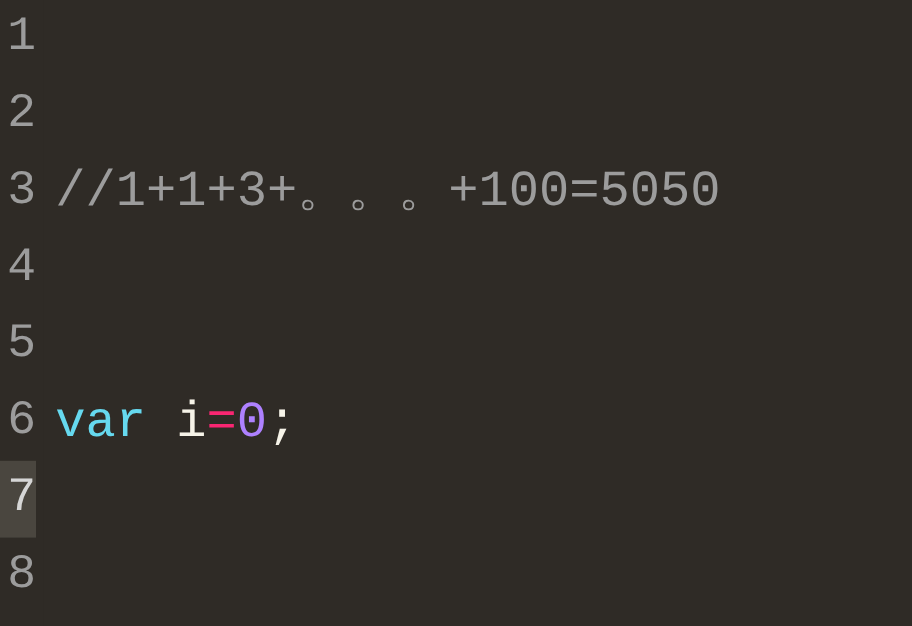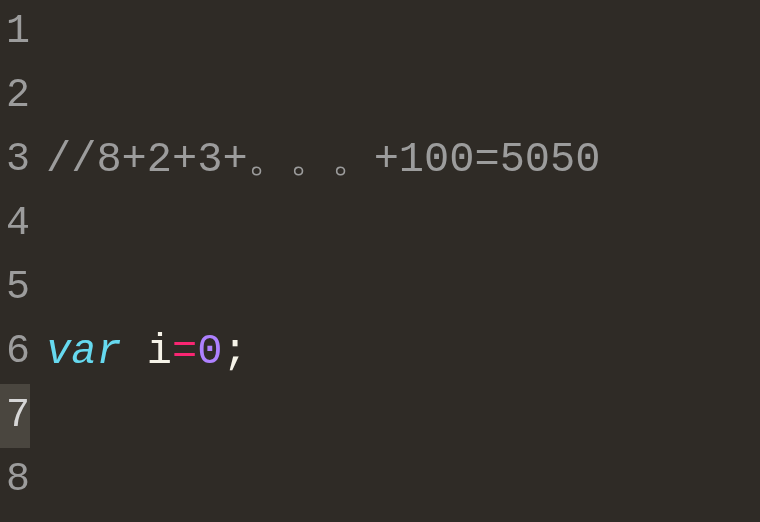--- a/index.html
+++ b/index.html
@@ -39,42 +39,42 @@
     flex: 1;
     padding-left: 10px;
     white-space: pre;
     color: #f6f3e8;
   }
   .code .line {
     height: 64px;
     display: block;
   }
   .comment { color: #9c9c9c; }
-  .keyword { color: #66d9ef; font-style: italic; }
+  .keyword { color: #66d9ef; }
   .ident   { color: #f6f3e8; }
   .punct   { color: #f6f3e8; }
   .op      { color: #f92672; }
   .num     { color: #ae81ff; }
 </style>
 </head>
 <body>
 
 <div class="editor">
   <div class="gutter">
     <span class="ln">1</span>
     <span class="ln">2</span>
     <span class="ln">3</span>
     <span class="ln">4</span>
     <span class="ln">5</span>
     <span class="ln">6</span>
     <span class="ln active">7</span>
     <span class="ln">8</span>
   </div>
   <div class="code">
-    <span class="line"><span class="comment">//8+2+3+。。。+100=5050</span></span>
+    <span class="line"><span class="comment">//1+1+3+。。。+100=5050</span></span>
     <span class="line"><span class="keyword">var</span><span class="ident"> </span><span class="ident">i</span><span class="op">=</span><span class="num">0</span><span class="punct">;</span></span>
     <span class="line"><span class="keyword">var</span><span class="ident"> </span><span class="ident">sum</span><span class="op">=</span><span class="num">0</span><span class="punct">;</span></span>
     
     
     
     
     
   </div>
 </div>
 

